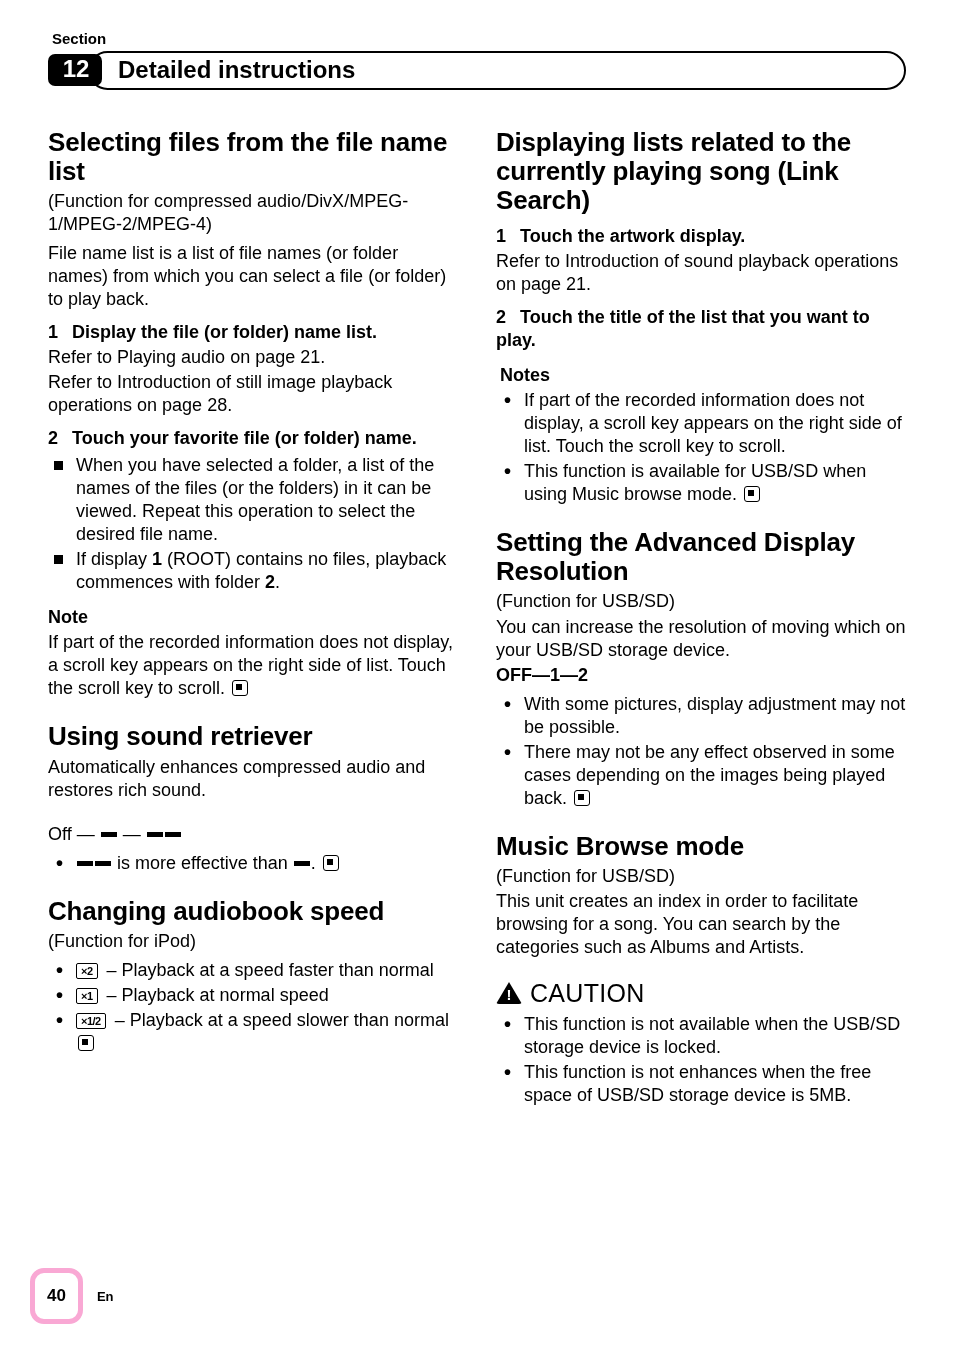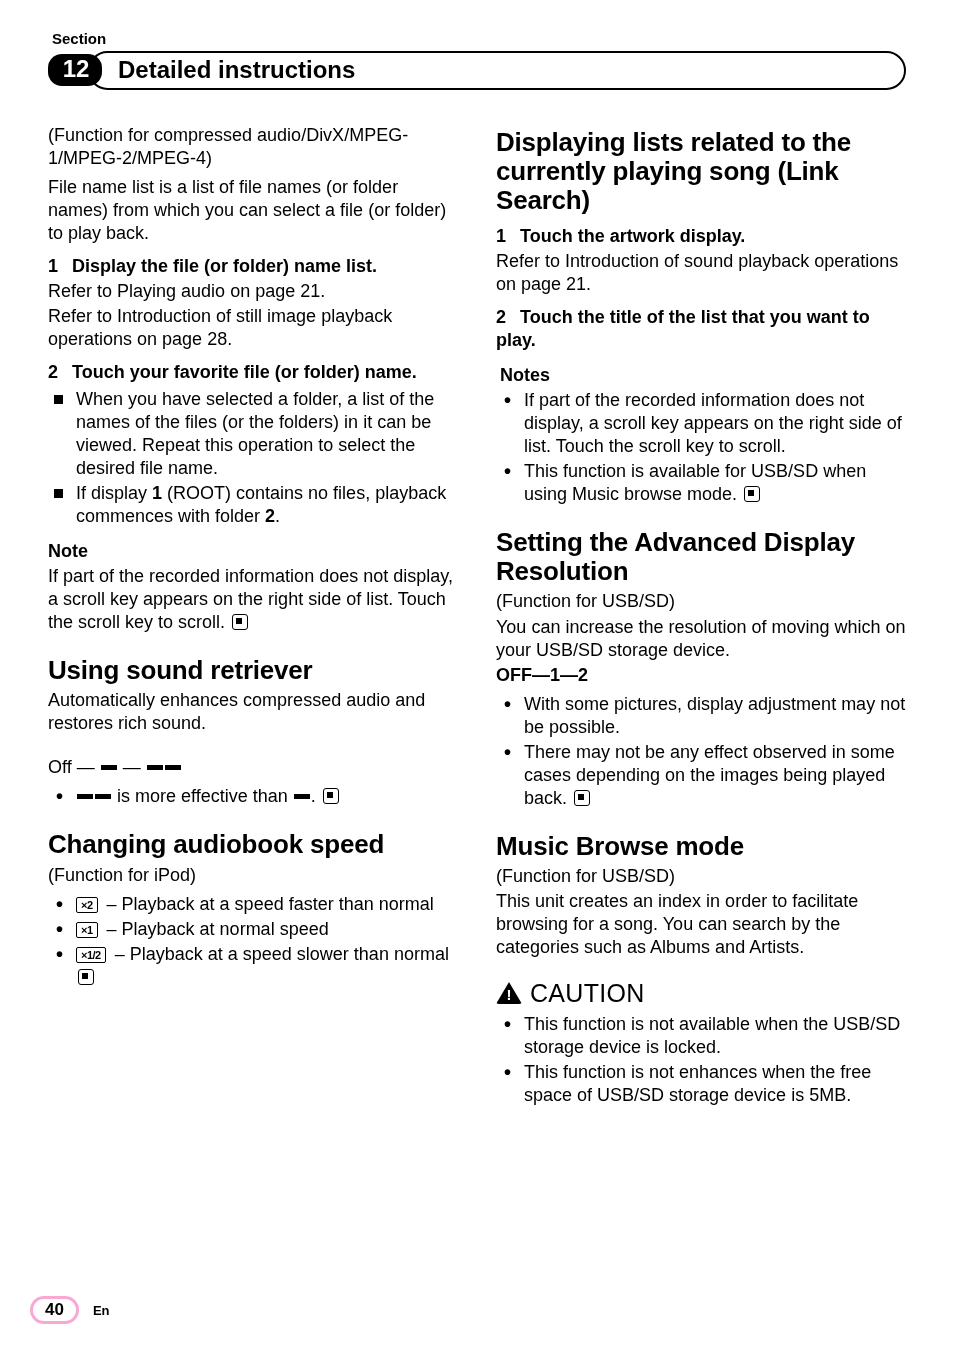--- a/index.html
+++ b/index.html
@@ -29,21 +29,21 @@
     align-items: center;
     gap: 8px;
     margin-bottom: 32px;
     position: relative;
   }
   .chapter-tab {
     background: #000;
     color: #fff;
     font-weight: 800;
     font-size: 24px;
-    border-radius: 14px;
+    border-radius: 7px;
     padding: 2px 12px 4px 14px;
     line-height: 1.1;
     position: relative;
     z-index: 2;
     min-width: 28px;
     text-align: center;
   }
   .chapter-pill {
     border: 2.5px solid #000;
     border-radius: 20px;
@@ -199,23 +199,23 @@
   }
   .footer {
     position: absolute;
     left: 30px;
     bottom: 28px;
     display: flex;
     align-items: center;
     gap: 14px;
   }
   .page-pill {
-    border: 3px solid #f9a8d4;
+    border: 5px solid #f9a8d4;
     border-radius: 14px;
-    padding: 0 12px;
+    padding: 12px 12px;
     font-weight: 800;
     font-size: 17px;
     line-height: 22px;
   }
   .lang {
     font-weight: 700;
     font-size: 13px;
   }
 </style>
 </head>
@@ -227,20 +227,21 @@
 
   <div class="header-row">
     <div class="chapter-tab">12</div>
     <div class="chapter-pill">Detailed instructions</div>
   </div>
 
   <div class="columns">
 
     <div class="col">
 
+      <h2 class="topic first">Selecting files from the file name list</h2>
       <p class="body">(Function for compressed audio/DivX/MPEG-1/MPEG-2/MPEG-4)</p>
       <p class="body">File name list is a list of file names (or folder names) from which you can select a file (or folder) to play back.</p>
 
       <p class="step-head">
         <span class="step-num">1</span><span>Display the file (or folder) name list.</span>
       </p>
       <p class="body">
         <span>Refer to </span><span class="italic">Playing audio</span><span> on page 21.</span>
       </p>
       <p class="body" style="margin-top:-4px">

